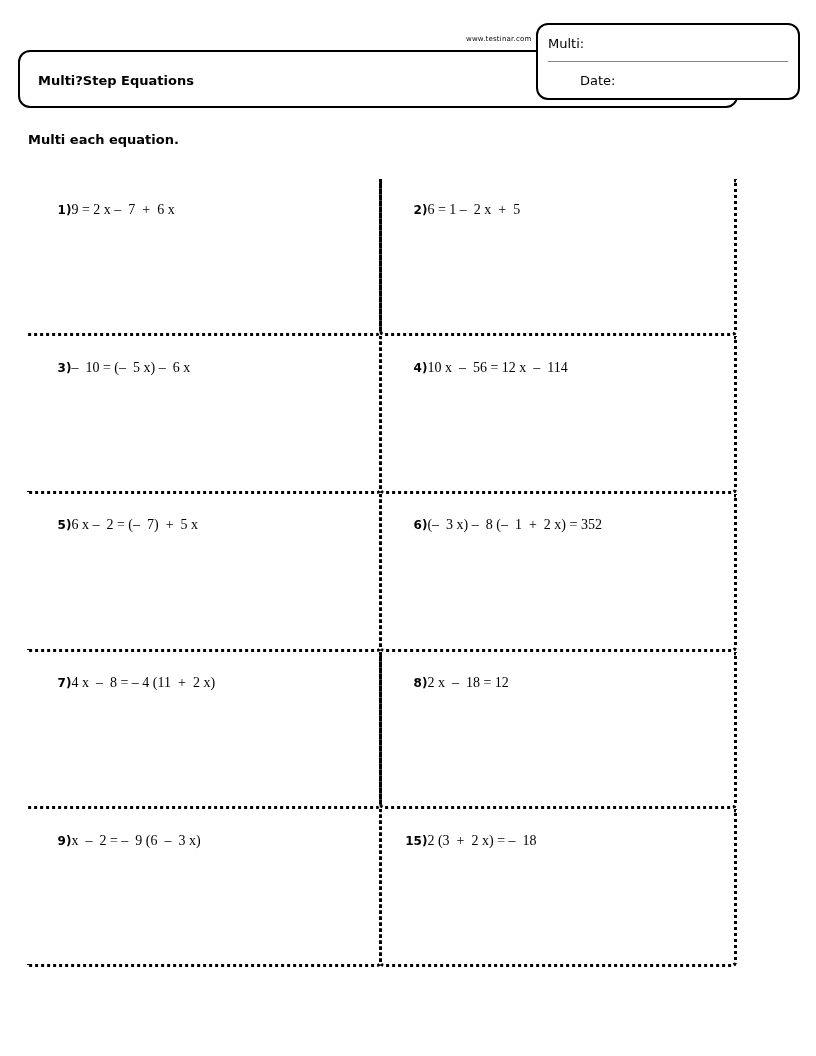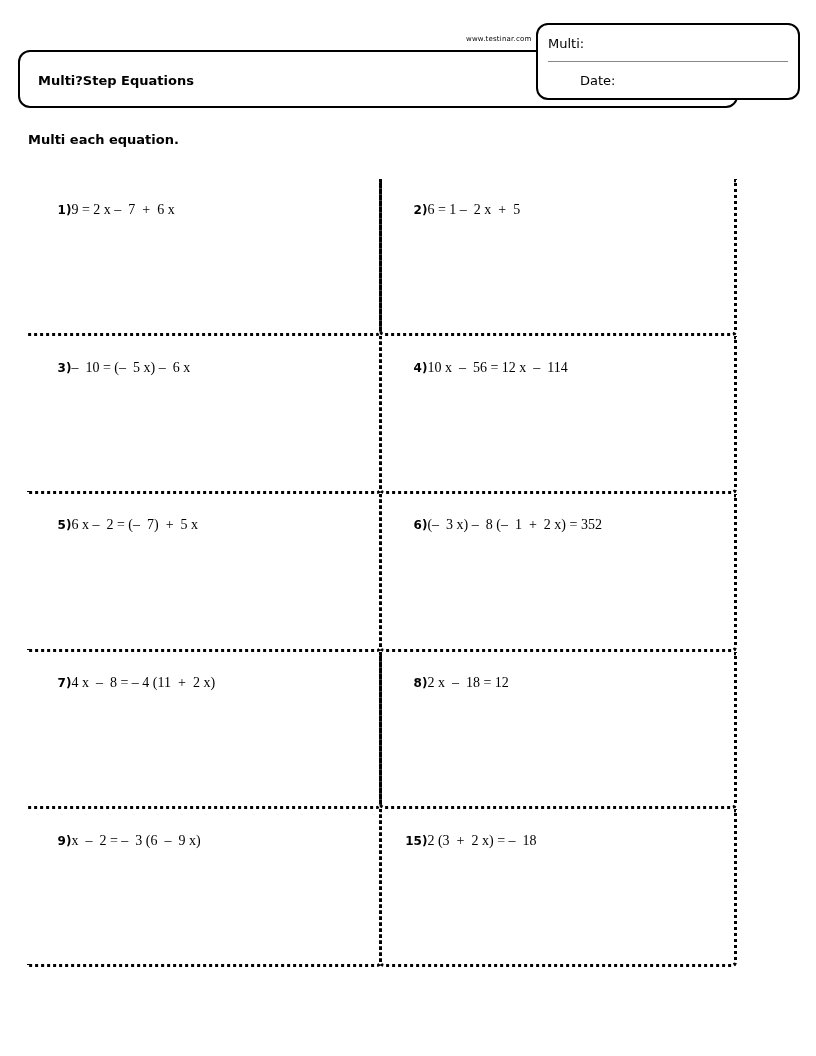--- a/index.html
+++ b/index.html
@@ -67,19 +67,19 @@
   <div class="q" style="left:6px;top:481px;">
     <span class="num">7)</span><span class="eq">4 x  –  8 = – 4 (11  +  2 x)</span>
   </div>
   <div class="cell right" style="left:352px;top:473px;width:358px;height:157px;"></div>
   <div class="q" style="left:362px;top:481px;">
     <span class="num">8)</span><span class="eq">2 x  –  18 = 12</span>
   </div>
 
   <div class="cell left" style="left:0;top:630px;width:355px;height:158px;"></div>
   <div class="q" style="left:6px;top:639px;">
-    <span class="num">9)</span><span class="eq">x  –  2 = –  3 (6  –  9 x)</span>
+    <span class="num">9)</span><span class="eq">x  –  2 = –  9 (6  –  3 x)</span>
   </div>
   <div class="cell right" style="left:352px;top:630px;width:358px;height:158px;"></div>
   <div class="q" style="left:362px;top:639px;">
     <span class="num">15)</span><span class="eq">2 (3  +  2 x) = –  18</span>
   </div>
 </div>
 
 </body></html>

